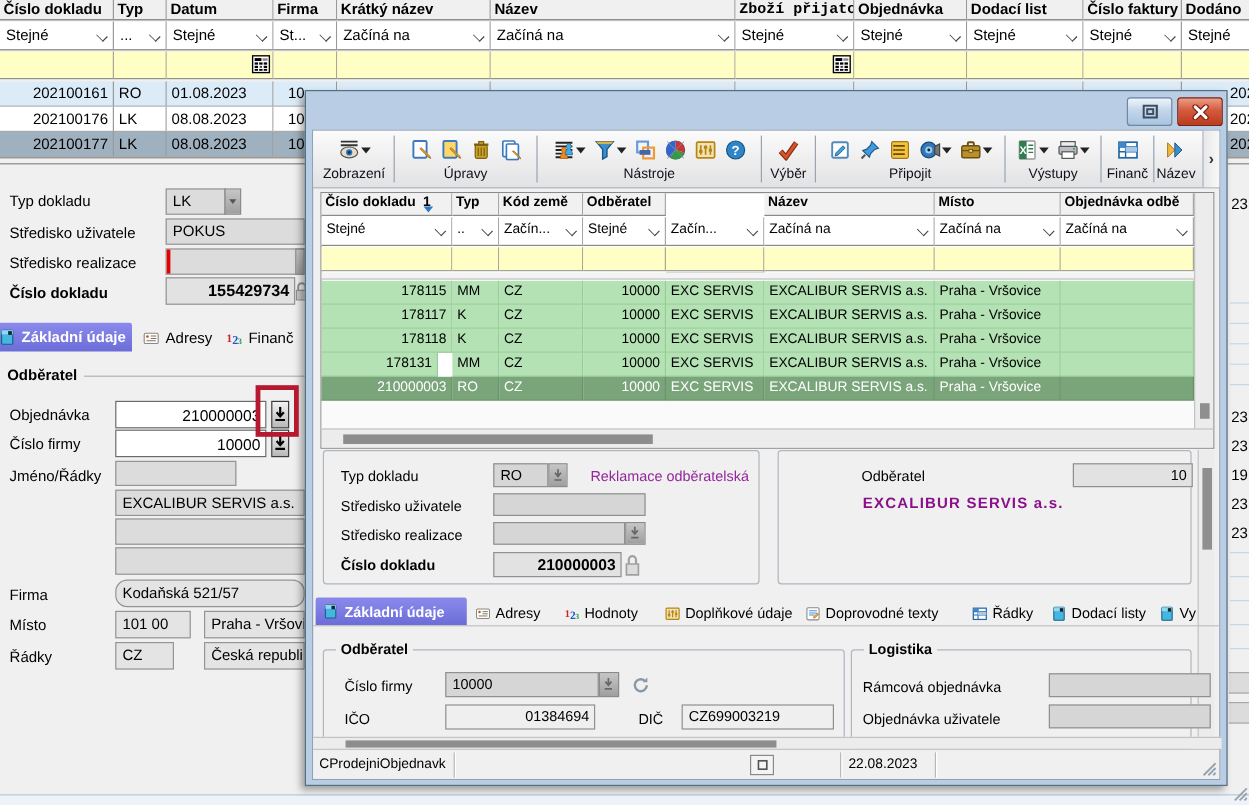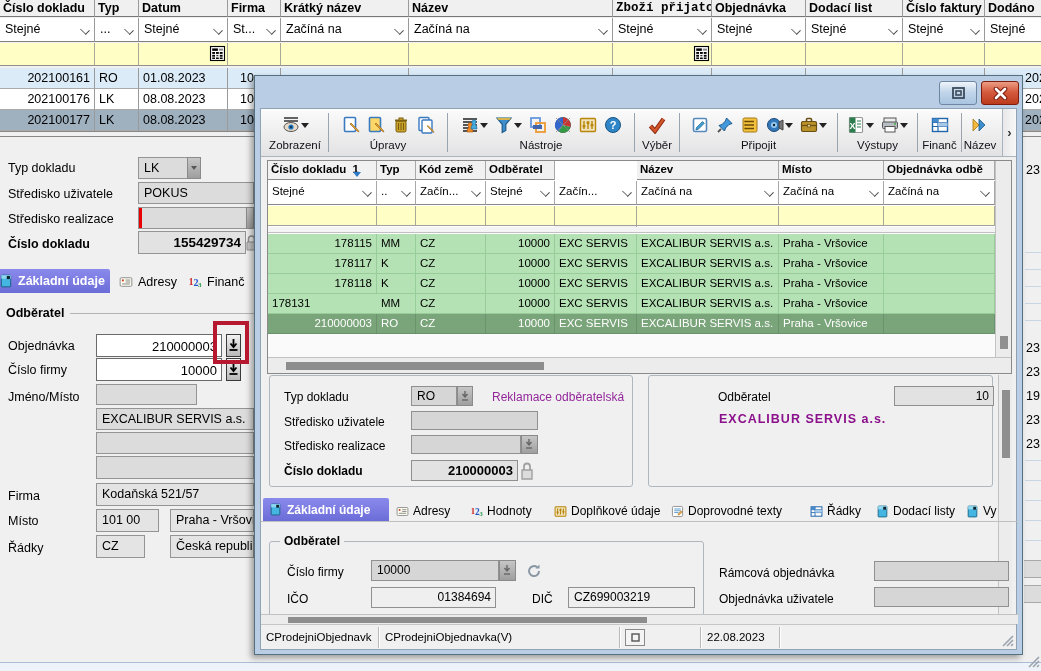--- a/index.html
+++ b/index.html
@@ -277,27 +277,27 @@
       </svg>
     </div>
   <div class="lbl" style="left:8px;top:363px;">Číslo firmy</div>
   <div class="fld white right" style="left:96px;top:358px;width:126px;height:23px;font-size:13px;padding-top:4px;">10000</div>
   <div class="lookup-btn" style="left:226px;top:358px;height:23px;">
       <svg width="11" height="13" viewBox="0 0 11 13">
         <path d="M5.5 0 v7 M2.5 4.5 L5.5 8 L8.5 4.5" stroke="#000" stroke-width="1.8" fill="none"></path>
         <path d="M1.5 11 h8" stroke="#000" stroke-width="1.8"></path>
       </svg>
     </div>
-  <div class="lbl" style="left:8px;top:390px;">Jméno/Místo</div>
+  <div class="lbl" style="left:8px;top:390px;">Jméno/Řádky</div>
   <div class="fld" style="left:96px;top:384px;width:101px;height:21px;"></div>
   <div class="fld" style="left:96px;top:408px;width:158px;height:22px;">EXCALIBUR SERVIS a.s.</div>
   <div class="fld" style="left:96px;top:432px;width:158px;height:22px;"></div>
   <div class="fld" style="left:96px;top:456px;width:158px;height:23px;"></div>
   <div class="lbl" style="left:8px;top:489px;">Firma</div>
-  <div class="fld" style="left:96px;top:483px;width:158px;height:23px;background:#e4e4e4;">Kodaňská 521/57</div>
+  <div class="fld" style="left:96px;top:483px;width:158px;height:23px;background:#e4e4e4;border-radius:10px;">Kodaňská 521/57</div>
   <div class="lbl" style="left:8px;top:514px;">Místo</div>
   <div class="fld" style="left:96px;top:509px;width:63px;height:23px;background:#e4e4e4;">101 00</div>
   <div class="fld" style="left:170px;top:509px;width:84px;height:23px;background:#e4e4e4;">Praha - Vršovice</div>
   <div class="lbl" style="left:8px;top:541px;">Řádky</div>
   <div class="fld" style="left:96px;top:535px;width:49px;height:23px;background:#e4e4e4;">CZ</div>
   <div class="fld" style="left:170px;top:535px;width:84px;height:23px;background:#e4e4e4;">Česká republika</div>
 </div>
 
 <div class="abs" style="left:0;top:662px;width:1041px;height:1px;background:#a9bed6;"></div>
 <div class="abs" style="left:0;top:663px;width:1041px;height:8px;background:#eef3f9;"></div>
@@ -591,21 +591,21 @@
         <div class="dgr-cell" style="left: 511px; width: 105px; top: 93px; background: rgb(180, 226, 180); border-right: 1px solid rgb(152, 204, 152); border-bottom: 1px solid rgb(152, 204, 152); color: rgb(0, 0, 0);">Praha - Vršovice</div>
         <div class="dgr-cell" style="left: 616px; width: 111px; top: 93px; background: rgb(180, 226, 180); border-right: 1px solid rgb(152, 204, 152); border-bottom: 1px solid rgb(152, 204, 152); color: rgb(0, 0, 0);"></div>
         <div class="dgr-cell" style="left: 0px; width: 109px; top: 113px; background: rgb(180, 226, 180); border-right: 1px solid rgb(152, 204, 152); border-bottom: 1px solid rgb(152, 204, 152); color: rgb(0, 0, 0); text-align: right;">178118</div>
         <div class="dgr-cell" style="left: 109px; width: 39px; top: 113px; background: rgb(180, 226, 180); border-right: 1px solid rgb(152, 204, 152); border-bottom: 1px solid rgb(152, 204, 152); color: rgb(0, 0, 0);">K</div>
         <div class="dgr-cell" style="left: 148px; width: 70px; top: 113px; background: rgb(180, 226, 180); border-right: 1px solid rgb(152, 204, 152); border-bottom: 1px solid rgb(152, 204, 152); color: rgb(0, 0, 0);">CZ</div>
         <div class="dgr-cell" style="left: 218px; width: 69px; top: 113px; background: rgb(180, 226, 180); border-right: 1px solid rgb(152, 204, 152); border-bottom: 1px solid rgb(152, 204, 152); color: rgb(0, 0, 0); text-align: right;">10000</div>
         <div class="dgr-cell" style="left: 287px; width: 82px; top: 113px; background: rgb(180, 226, 180); border-right: 1px solid rgb(152, 204, 152); border-bottom: 1px solid rgb(152, 204, 152); color: rgb(0, 0, 0);">EXC SERVIS</div>
         <div class="dgr-cell" style="left: 369px; width: 142px; top: 113px; background: rgb(180, 226, 180); border-right: 1px solid rgb(152, 204, 152); border-bottom: 1px solid rgb(152, 204, 152); color: rgb(0, 0, 0);">EXCALIBUR SERVIS a.s.</div>
         <div class="dgr-cell" style="left: 511px; width: 105px; top: 113px; background: rgb(180, 226, 180); border-right: 1px solid rgb(152, 204, 152); border-bottom: 1px solid rgb(152, 204, 152); color: rgb(0, 0, 0);">Praha - Vršovice</div>
         <div class="dgr-cell" style="left: 616px; width: 111px; top: 113px; background: rgb(180, 226, 180); border-right: 1px solid rgb(152, 204, 152); border-bottom: 1px solid rgb(152, 204, 152); color: rgb(0, 0, 0);"></div>
-        <div class="dgr-cell" style="left: 0px; width: 116px; top: 133px; background: rgb(180, 226, 180); border-right: 1px solid rgb(152, 204, 152); border-bottom: 1px solid rgb(152, 204, 152); color: rgb(0, 0, 0); ">178131</div>
+        <div class="dgr-cell" style="left: 0px; width: 97px; top: 133px; background: rgb(180, 226, 180); border-right: 1px solid rgb(152, 204, 152); border-bottom: 1px solid rgb(152, 204, 152); color: rgb(0, 0, 0); text-align: right;">178131</div>
         <div class="dgr-cell" style="left: 109px; width: 39px; top: 133px; background: rgb(180, 226, 180); border-right: 1px solid rgb(152, 204, 152); border-bottom: 1px solid rgb(152, 204, 152); color: rgb(0, 0, 0);">MM</div>
         <div class="dgr-cell" style="left: 148px; width: 70px; top: 133px; background: rgb(180, 226, 180); border-right: 1px solid rgb(152, 204, 152); border-bottom: 1px solid rgb(152, 204, 152); color: rgb(0, 0, 0);">CZ</div>
         <div class="dgr-cell" style="left: 218px; width: 69px; top: 133px; background: rgb(180, 226, 180); border-right: 1px solid rgb(152, 204, 152); border-bottom: 1px solid rgb(152, 204, 152); color: rgb(0, 0, 0); text-align: right;">10000</div>
         <div class="dgr-cell" style="left: 287px; width: 82px; top: 133px; background: rgb(180, 226, 180); border-right: 1px solid rgb(152, 204, 152); border-bottom: 1px solid rgb(152, 204, 152); color: rgb(0, 0, 0);">EXC SERVIS</div>
         <div class="dgr-cell" style="left: 369px; width: 142px; top: 133px; background: rgb(180, 226, 180); border-right: 1px solid rgb(152, 204, 152); border-bottom: 1px solid rgb(152, 204, 152); color: rgb(0, 0, 0);">EXCALIBUR SERVIS a.s.</div>
         <div class="dgr-cell" style="left: 511px; width: 105px; top: 133px; background: rgb(180, 226, 180); border-right: 1px solid rgb(152, 204, 152); border-bottom: 1px solid rgb(152, 204, 152); color: rgb(0, 0, 0);">Praha - Vršovice</div>
         <div class="dgr-cell" style="left: 616px; width: 111px; top: 133px; background: rgb(180, 226, 180); border-right: 1px solid rgb(152, 204, 152); border-bottom: 1px solid rgb(152, 204, 152); color: rgb(0, 0, 0);"></div>
         <div class="dgr-cell" style="left: 0px; width: 109px; top: 153px; background: rgb(122, 164, 122); border-right: 1px solid rgb(107, 147, 107); border-bottom: 1px solid rgb(107, 147, 107); color: rgb(255, 255, 255); text-align: right;">210000003</div>
         <div class="dgr-cell" style="left: 109px; width: 39px; top: 153px; background: rgb(122, 164, 122); border-right: 1px solid rgb(107, 147, 107); border-bottom: 1px solid rgb(107, 147, 107); color: rgb(255, 255, 255);">RO</div>
         <div class="dgr-cell" style="left: 148px; width: 70px; top: 153px; background: rgb(122, 164, 122); border-right: 1px solid rgb(107, 147, 107); border-bottom: 1px solid rgb(107, 147, 107); color: rgb(255, 255, 255);">CZ</div>
@@ -746,20 +746,23 @@
             </svg>
           </span>
           <span>Vy</span>
         </div>
       </div>
     <div class="abs" style="left:0px;top:412px;width:757px;height:1px;background:#c0c0c0;"></div>
 
     <div class="gbox" style="left:8px;top:432px;width:435px;height:83px;">
       <div class="gbox-title">Odběratel</div>
     </div>
+    <div class="gbox" style="left:448px;top:432px;width:284px;height:83px;">
+      <div class="gbox-title">Logistika</div>
+    </div>
 
     <div class="dlbl" style="left:26px;top:456px;">Číslo firmy</div>
     <div class="dfld" style="left:110px;top:451px;width:128px;height:21px;">10000</div>
     <div class="spin" style="left:238px;top:451px;width:17px;height:21px;">
         <svg width="14" height="19" viewBox="0 0 14 19">
           <path d="M7 4 v5 M4.5 7 L7 10 L9.5 7" stroke="#666" stroke-width="1.4" fill="none"></path>
           <path d="M4 13 h6" stroke="#666" stroke-width="1.4"></path>
         </svg>
       </div>
     <div class="abs" style="left:262px;top:451px;width:22px;height:21px;display:flex;align-items:center;justify-content:center;">
@@ -777,21 +780,20 @@
     <div class="dfld" style="left:613px;top:452px;width:135px;height:20px;"></div>
     <div class="dlbl" style="left:458px;top:483px;">Objednávka uživatele</div>
     <div class="dfld" style="left:613px;top:478px;width:135px;height:20px;"></div>
 
     <div class="hscroll" style="left:0px;top:505px;width:757px;height:10px;">
       <div class="hthumb" style="left:27px;top:2px;width:359px;height:6px;"></div>
     </div>
 
     <div id="dstatus">
       <div class="st-panel" style="left:0;width:118px;">CProdejniObjednavk</div>
-      <div class="st-panel" style="left:119px;width:240px;">CProdejniObjednavka(V)</div>
       <div class="abs" style="left:364px;top:4px;width:20px;height:17px;border:1px solid #8a8a8a;background:#f4f4f4;display:flex;align-items:center;justify-content:center;">
           <svg width="9" height="9" viewBox="0 0 9 9">
             <rect x="1" y="1" width="7" height="7" fill="none" stroke="#555" stroke-width="1.4"></rect>
           </svg>
         </div>
       <div class="st-panel" style="left:388px;width:52px;"></div>
       <div class="st-panel" style="left:441px;width:78px;">22.08.2023</div>
       <div class="st-panel" style="left:520px;width:236px;border-right:none;box-shadow:none;"></div>
       <div class="grip">
           <svg width="14" height="14" viewBox="0 0 14 14">

